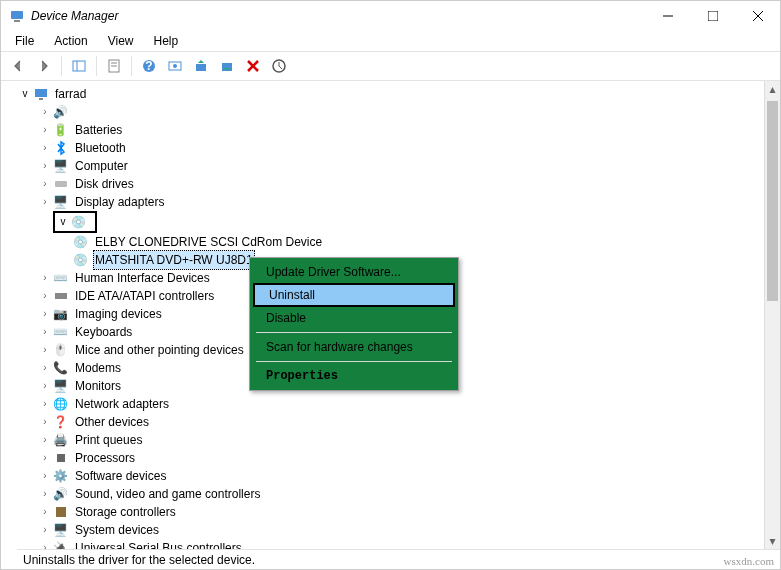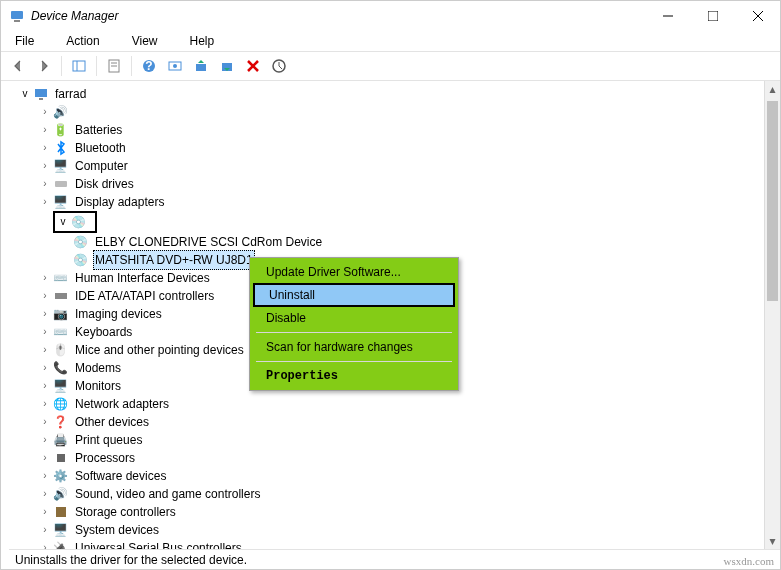--- a/index.html
+++ b/index.html
@@ -4,21 +4,21 @@
 <style>
 * { box-sizing: border-box; margin: 0; padding: 0; font-family: "Segoe UI", Arial, sans-serif; font-size: 12px; }
 body { width: 781px; height: 570px; background: #fff; border: 1px solid #ccc; position: relative; overflow: hidden; }
 
 .titlebar { height: 30px; display: flex; align-items: center; padding: 0 0 0 8px; background: #fff; font-style: italic; }
 .titlebar .icon { width: 16px; height: 16px; margin-right: 6px; }
 .titlebar .title { flex: 1; font-size: 12px; }
 .titlebar .wbtn { width: 45px; height: 28px; display: flex; align-items: center; justify-content: center; }
 .titlebar .wbtn svg { stroke: #000; stroke-width: 1; fill: none; }
 
-.menubar { height: 20px; display: flex; align-items: center; padding: 0 6px; gap: 16px; }
+.menubar { height: 20px; display: flex; align-items: center; padding: 0 6px; gap: 4px; }
 .menubar .m { padding: 2px 8px; }
 
 .toolbar { height: 30px; border-top: 1px solid #e3e3e3; border-bottom: 1px solid #e3e3e3; display: flex; align-items: center; padding: 0 6px; gap: 4px; }
 .tbtn { width: 22px; height: 22px; display: flex; align-items: center; justify-content: center; }
 .tbtn svg { width: 16px; height: 16px; }
 .tsep { width: 1px; height: 20px; background: #e3e3e3; margin: 0 2px; }
 
 .content { position: absolute; top: 80px; bottom: 20px; left: 0; right: 0; overflow: hidden; }
 .scrollbar { position: absolute; right: 0; top: 0; bottom: 0; width: 16px; background: #f0f0f0; border-left: 1px solid #ddd; }
 .scrollbar .thumb { position: absolute; left: 2px; right: 2px; top: 20px; height: 200px; background: #c2c2c2; }
@@ -29,28 +29,28 @@
 .tree { padding: 4px 0 4px 16px; }
 .node { display: flex; align-items: center; height: 18px; line-height: 18px; white-space: nowrap; }
 .node .arrow { width: 16px; text-align: center; color: #666; font-size: 10px; user-select: none; }
 .node .arrow.open { color: #000; }
 .node .ic { width: 16px; height: 16px; margin-right: 4px; display: inline-flex; align-items: center; justify-content: center; }
 .node .label { padding: 0 2px; }
 .node.selected .label { background: #cce8ff; border: 1px dotted #000; padding: 0 1px; }
 .children { padding-left: 20px; }
 .highlight-box { border: 2px solid #000; display: inline-flex; align-items: center; padding: 0 4px 0 0; margin-left: 16px; }
 
-.ctxmenu { position: absolute; left: 248px; top: 256px; width: 210px; background: #84cc16; border: 1px solid #a0a0a0; box-shadow: 2px 2px 4px rgba(0,0,0,0.3); padding: 2px; }
+.ctxmenu { position: absolute; left: 248px; top: 256px; width: 210px; background: #15803d; border: 1px solid #a0a0a0; box-shadow: 2px 2px 4px rgba(0,0,0,0.3); padding: 2px; }
 .ctxmenu .mi { height: 24px; display: flex; align-items: center; padding: 0 14px; }
 .ctxmenu .mi.hl { background: #90c8f6; }
 .ctxmenu .mi.hlbox { border: 2px solid #000; margin: -1px 1px; }
 .ctxmenu .sep { height: 1px; background: #d7d7d7; margin: 2px 4px; }
 .ctxmenu .mi.bold { font-weight: bold; font-family: Liberation Mono, monospace; }
 
-.statusbar { position: absolute; bottom: 0; left: 8px; right: 0; height: 20px; border-top: 1px solid #e3e3e3; display: flex; align-items: center; padding: 0 6px; font-size: 11px; }
+.statusbar { position: absolute; bottom: 0; left: 16px; right: 0; height: 20px; border-top: 1px solid #e3e3e3; display: flex; align-items: center; padding: 0 6px; font-size: 11px; }
 .watermark { position: absolute; right: 6px; bottom: 2px; font-size: 11px; color: #999; font-family: Liberation Serif, serif; }
 
 svg.mono { stroke: #555; fill: none; stroke-width: 1.2; }
 </style>
 </head>
 <body>
 
 <div class="titlebar">
   <span class="icon">
     <svg viewBox="0 0 16 16">

